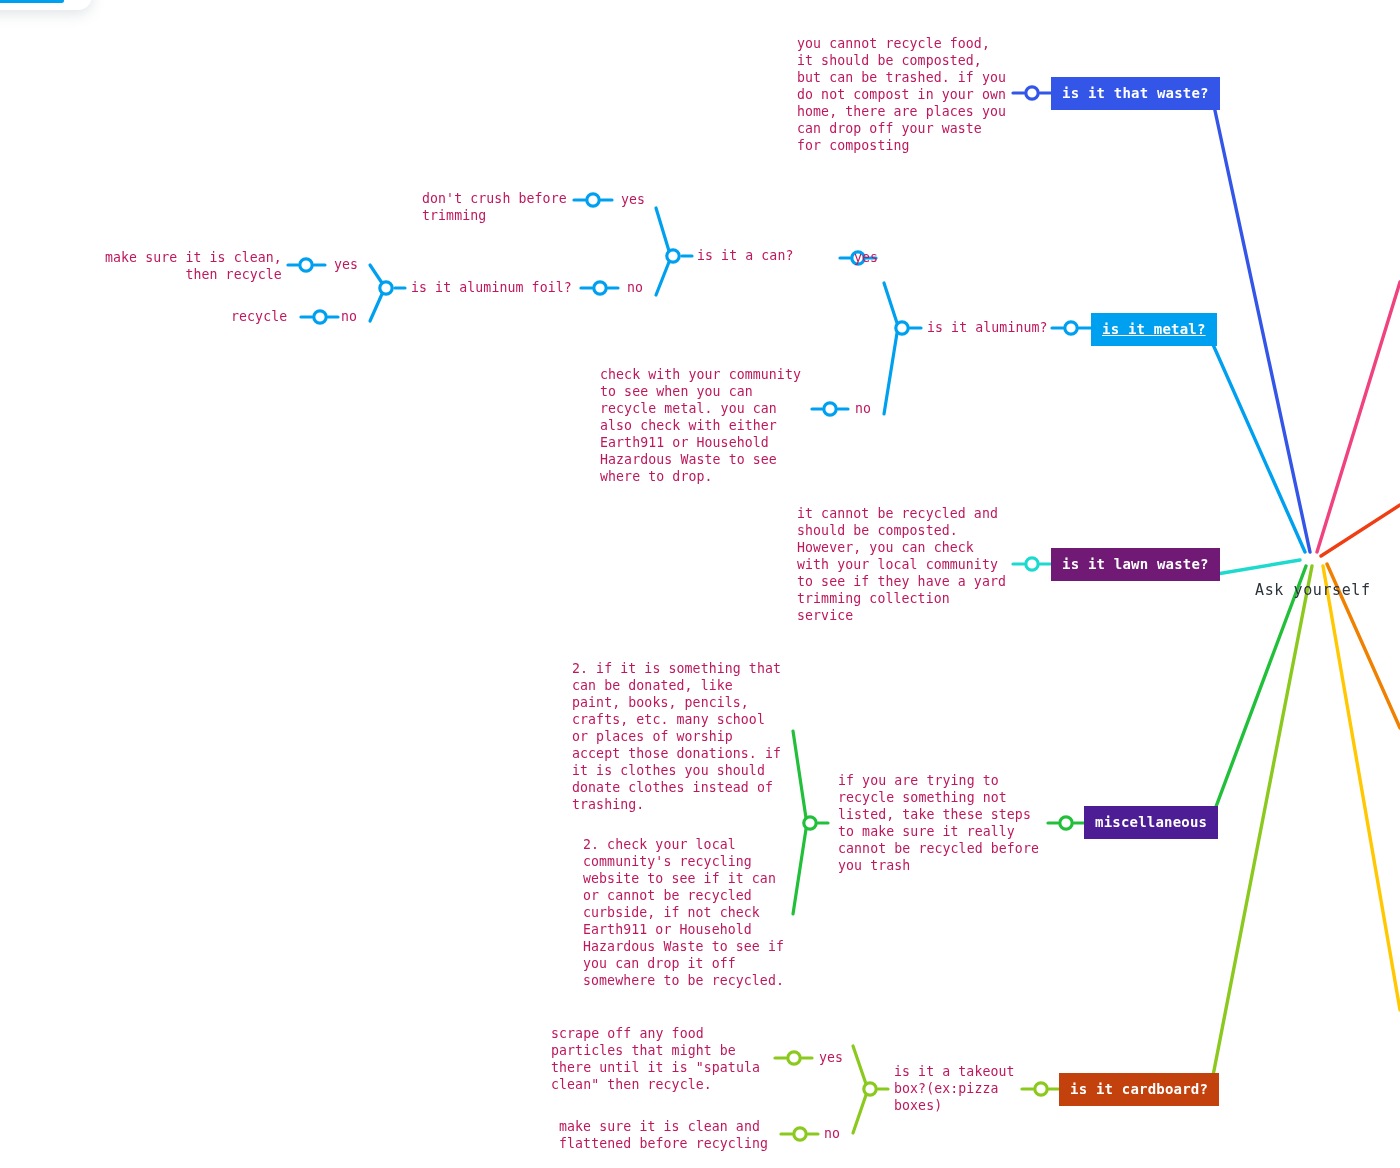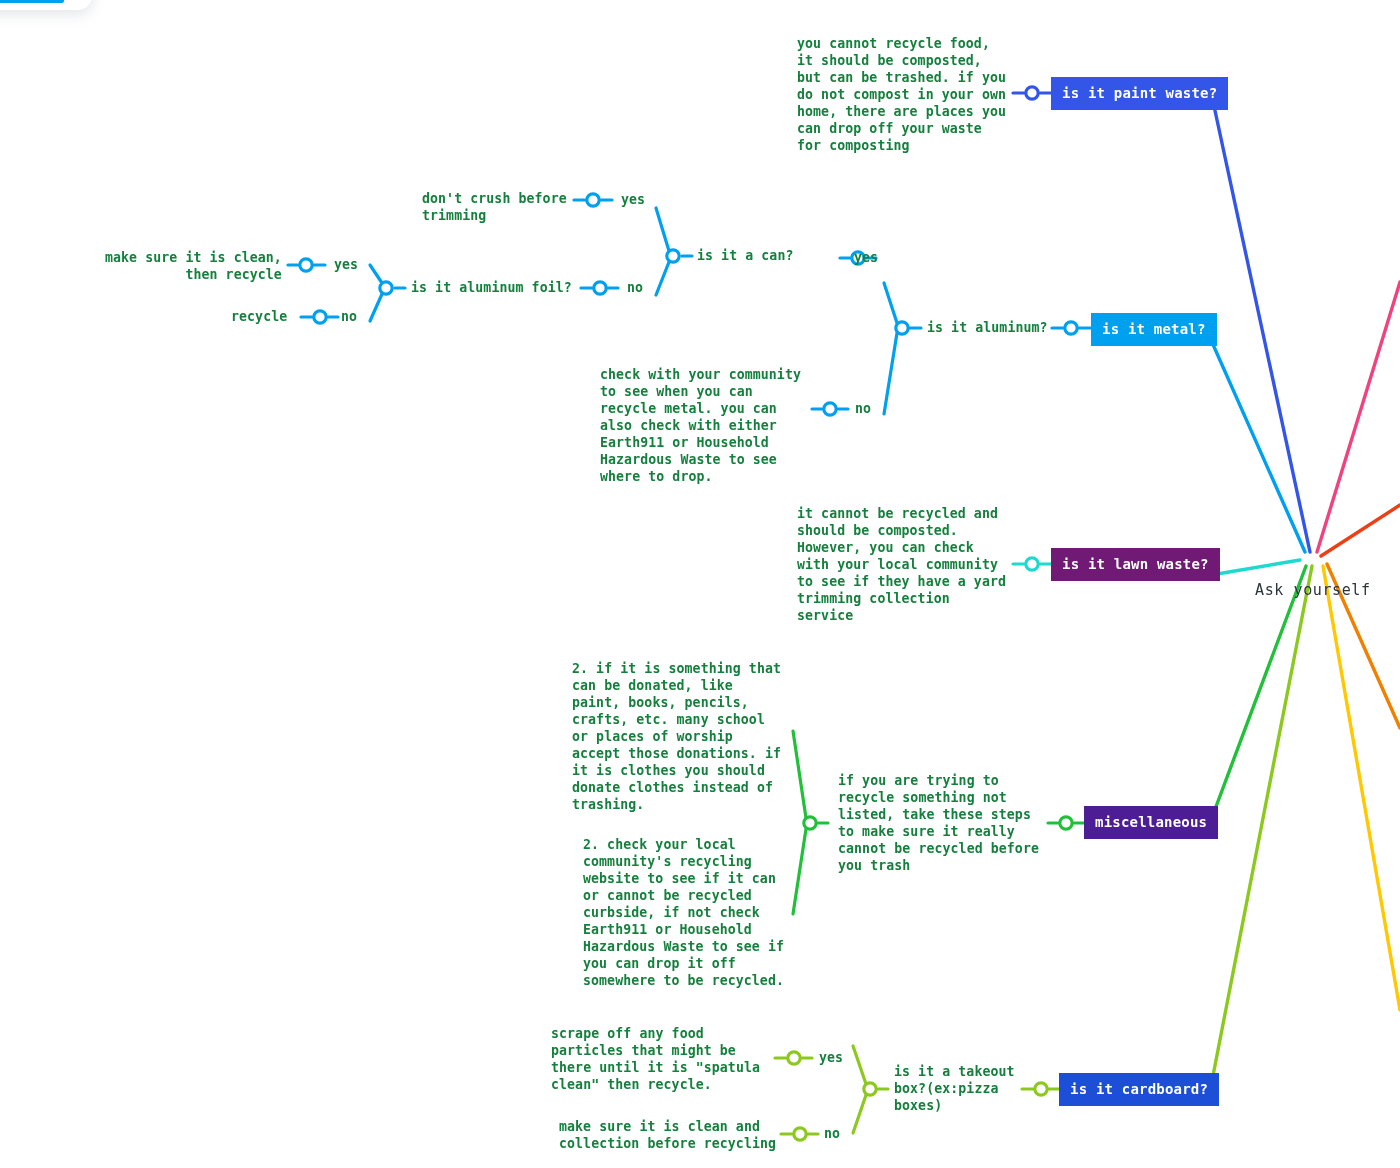--- a/index.html
+++ b/index.html
@@ -21,23 +21,22 @@
   .toolbar-accent{
     position:absolute;left:-46px;top:-2px;width:110px;height:5px;
     background:#00a0f0;border-radius:3px;
   }
 
   
   .leaf{
     position:absolute;
     font-size:13.2px;line-height:17px;
     white-space:pre;
-    color:#15803d;
+    color:#be185d;
     letter-spacing:.1px;
-    font-weight:bold;
   }
   .leaf.r{text-align:right;}
 
   
   .node{
     position:absolute;
     font-size:14px;line-height:1;
     color:#ffffff;
     padding:9px 11px 10px 11px;
     white-space:pre;
@@ -153,29 +152,29 @@
     <circle cx="794" cy="1058" r="6.2" fill="#fff" stroke="#8cc91e" stroke-width="3.2"></circle>
     <line x1="786" y1="1058" x2="775" y2="1058" stroke="#8cc91e" stroke-width="3.2" stroke-linecap="round"></line>
 
     <line x1="818" y1="1134" x2="808" y2="1134" stroke="#8cc91e" stroke-width="3.2" stroke-linecap="round"></line>
     <circle cx="800" cy="1134" r="6.2" fill="#fff" stroke="#8cc91e" stroke-width="3.2"></circle>
     <line x1="792" y1="1134" x2="781" y2="1134" stroke="#8cc91e" stroke-width="3.2" stroke-linecap="round"></line>
   </svg>
 
   <div class="root" style="left:1255px;top:583px;">Ask yourself</div>
 
-  <div class="node" style="left:1051px;top:77px;background:#3355e8;">is it paint waste?</div>
-
-  <div class="node" style="left:1091px;top:313px;background:#00a0f0;">is it metal?</div>
+  <div class="node" style="left:1051px;top:77px;background:#3355e8;">is it that waste?</div>
+
+  <div class="node" style="left:1091px;top:313px;background:#00a0f0;text-decoration:underline;">is it metal?</div>
 
   <div class="node" style="left:1051px;top:548px;background:#701a75;">is it lawn waste?</div>
 
   <div class="node" style="left:1084px;top:806px;background:#4c1d95;">miscellaneous</div>
 
-  <div class="node" style="left:1059px;top:1073px;background:#1d4ed8;">is it cardboard?</div>
+  <div class="node" style="left:1059px;top:1073px;background:#c2410c;">is it cardboard?</div>
 
   <div class="leaf" style="left:797px;top:35px;">you cannot recycle food,
 it should be composted,
 but can be trashed. if you
 do not compost in your own
 home, there are places you
 can drop off your waste
 for composting</div>
 
   <div class="leaf" style="left:927px;top:319px;">is it aluminum?</div>
@@ -254,15 +253,15 @@
   <div class="leaf" style="left:819px;top:1049px;">yes</div>
 
   <div class="leaf" style="left:824px;top:1125px;">no</div>
 
   <div class="leaf" style="left:551px;top:1025px;">scrape off any food
 particles that might be
 there until it is "spatula
 clean" then recycle.</div>
 
   <div class="leaf" style="left:559px;top:1118px;">make sure it is clean and
-collection before recycling</div>
+flattened before recycling</div>
 
 </div>
 
 </body></html>

